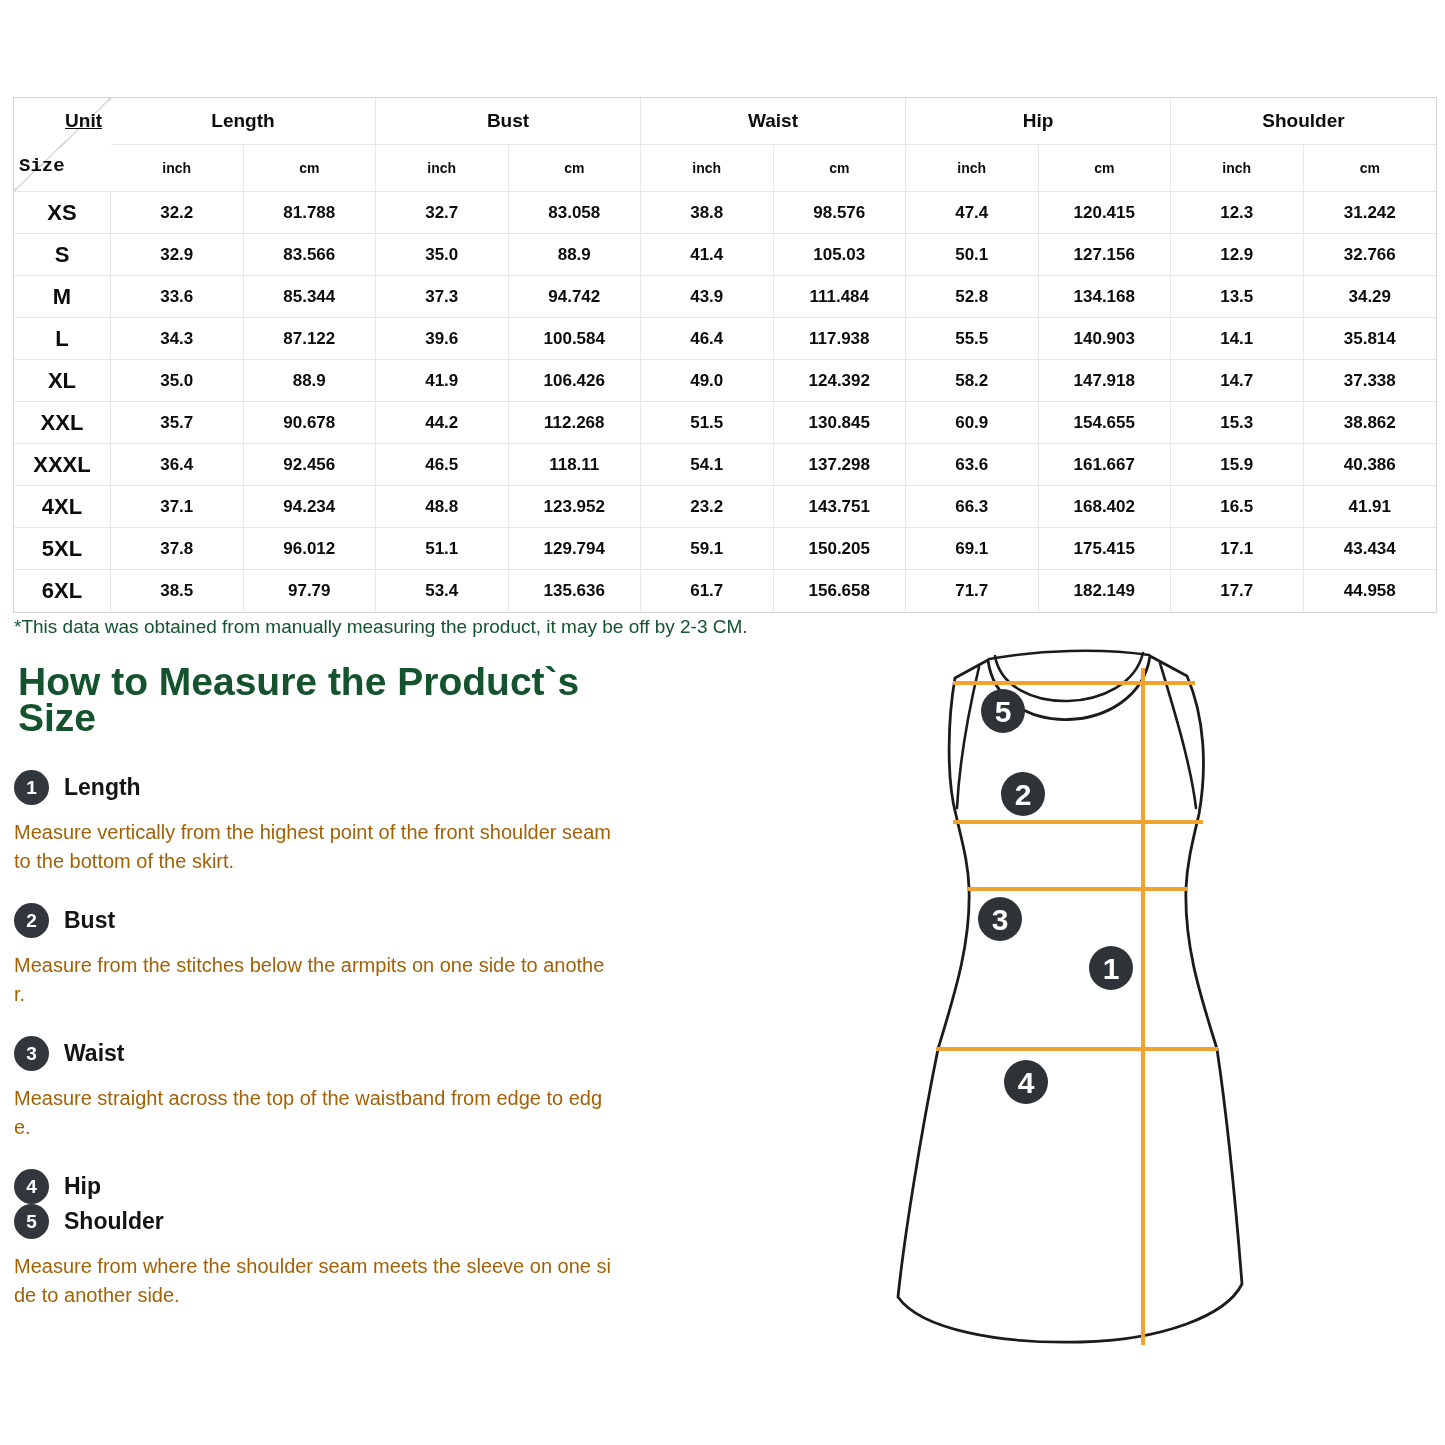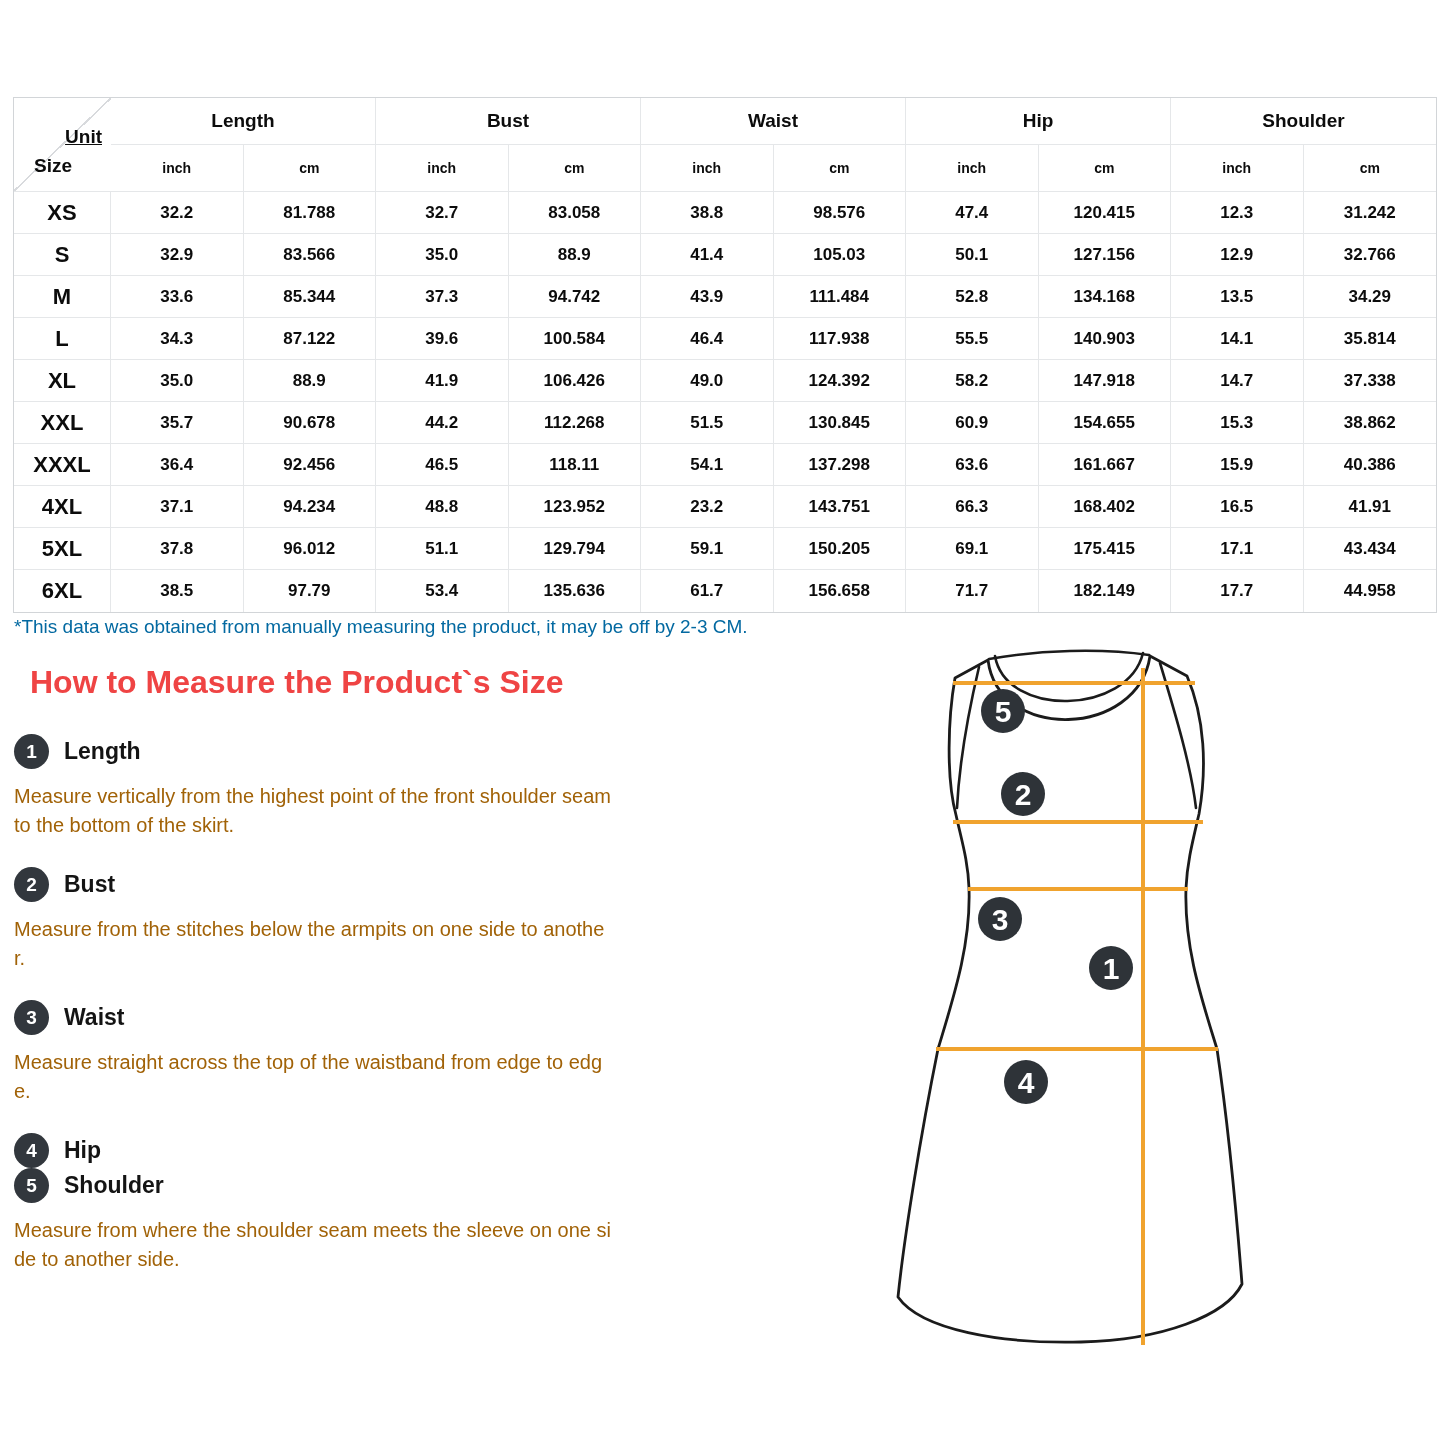--- a/index.html
+++ b/index.html
@@ -15,28 +15,28 @@
     display:flex;align-items:center;justify-content:center;
     font-weight:bold;font-size:17px;color:#0c0c0c;box-sizing:border-box;}
   .cell.no-r{border-right:none;}
   .cell.no-b{border-bottom:none;}
   .h-group{grid-row:1;grid-column:span 2;font-size:19px;}
   .h-unit{grid-row:2;font-size:14px;}
   .size-cell{font-size:22px;}
   .corner{grid-row:1/3;grid-column:1;position:relative;
     background:linear-gradient(to bottom right,transparent 49.4%,#d8dadd 49.4%,#d8dadd 50.6%,transparent 50.6%);}
   .corner span{position:absolute;font-size:19px;font-weight:bold;color:#0c0c0c;}
-  .corner .corner-unit{top:28px;right:9px;text-decoration:underline;}
-  .corner .corner-size{bottom:14px;left:20px;}
-
-  .footnote{position:absolute;left:14px;top:616px;font-size:19px;color:#0369a1;}
+  .corner .corner-unit{top:12px;right:9px;text-decoration:underline;}
+  .corner .corner-size{bottom:14px;left:5px;font-family:Liberation Mono, monospace;}
+
+  .footnote{position:absolute;left:14px;top:616px;font-size:19px;color:#14532d;}
 
   
   .howto{position:absolute;left:14px;top:664px;width:606px;color:#1c1c1c;}
-  .howto-title{margin:0 0 34px 16px;font-size:32px;line-height:36px;font-weight:bold;color:#ef4444;}
+  .howto-title{margin:0 0 34px 4px;font-size:39px;line-height:36px;font-weight:bold;color:#14532d;}
   .step-head{display:flex;align-items:center;gap:15px;}
   .badge{width:35px;height:35px;border-radius:50%;background:#32373d;color:#ffffff;
     font-size:19px;font-weight:bold;display:flex;align-items:center;justify-content:center;flex:0 0 35px;}
   .step-name{font-size:23px;font-weight:bold;color:#141414;}
   .step-desc{margin:13px 0 27px 0;width:600px;font-size:20px;line-height:29px;
     color:#a16207;word-break:break-all;}
 
   
   .diagram{position:absolute;left:880px;top:630px;}
   .diagram .outline{fill:#ffffff;stroke:#1b1b1b;stroke-width:2.8;stroke-linejoin:round;}

